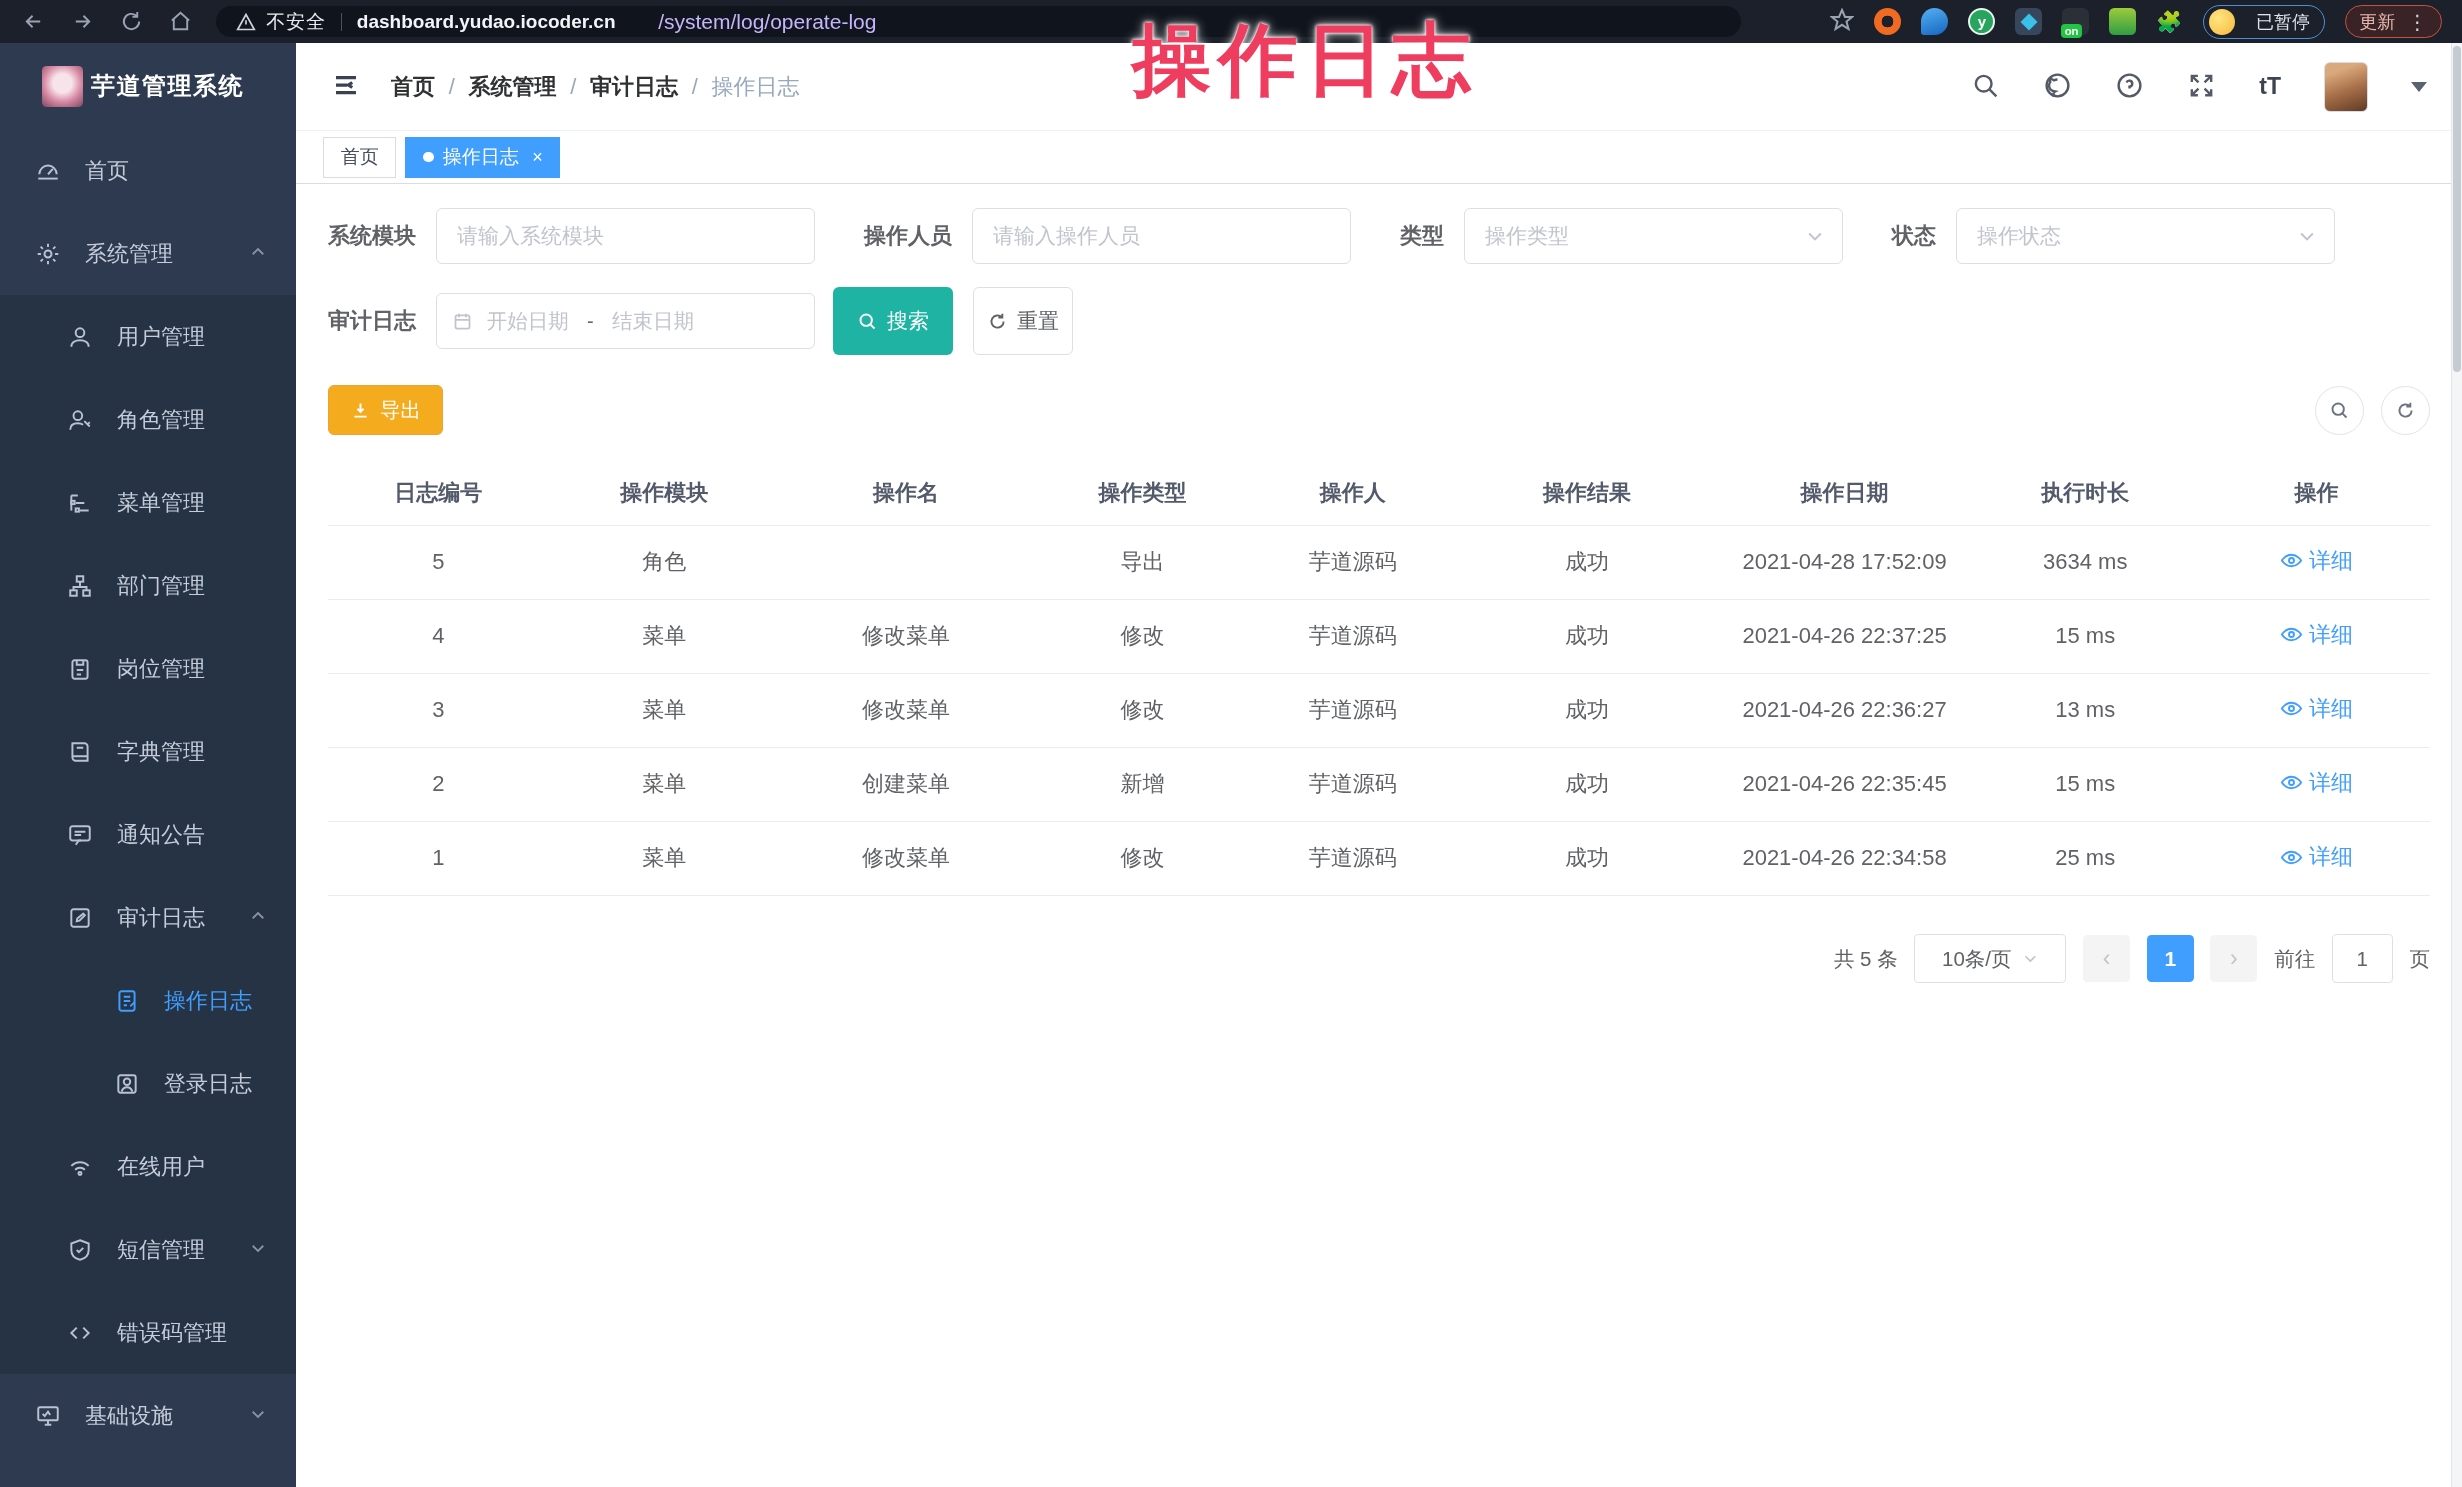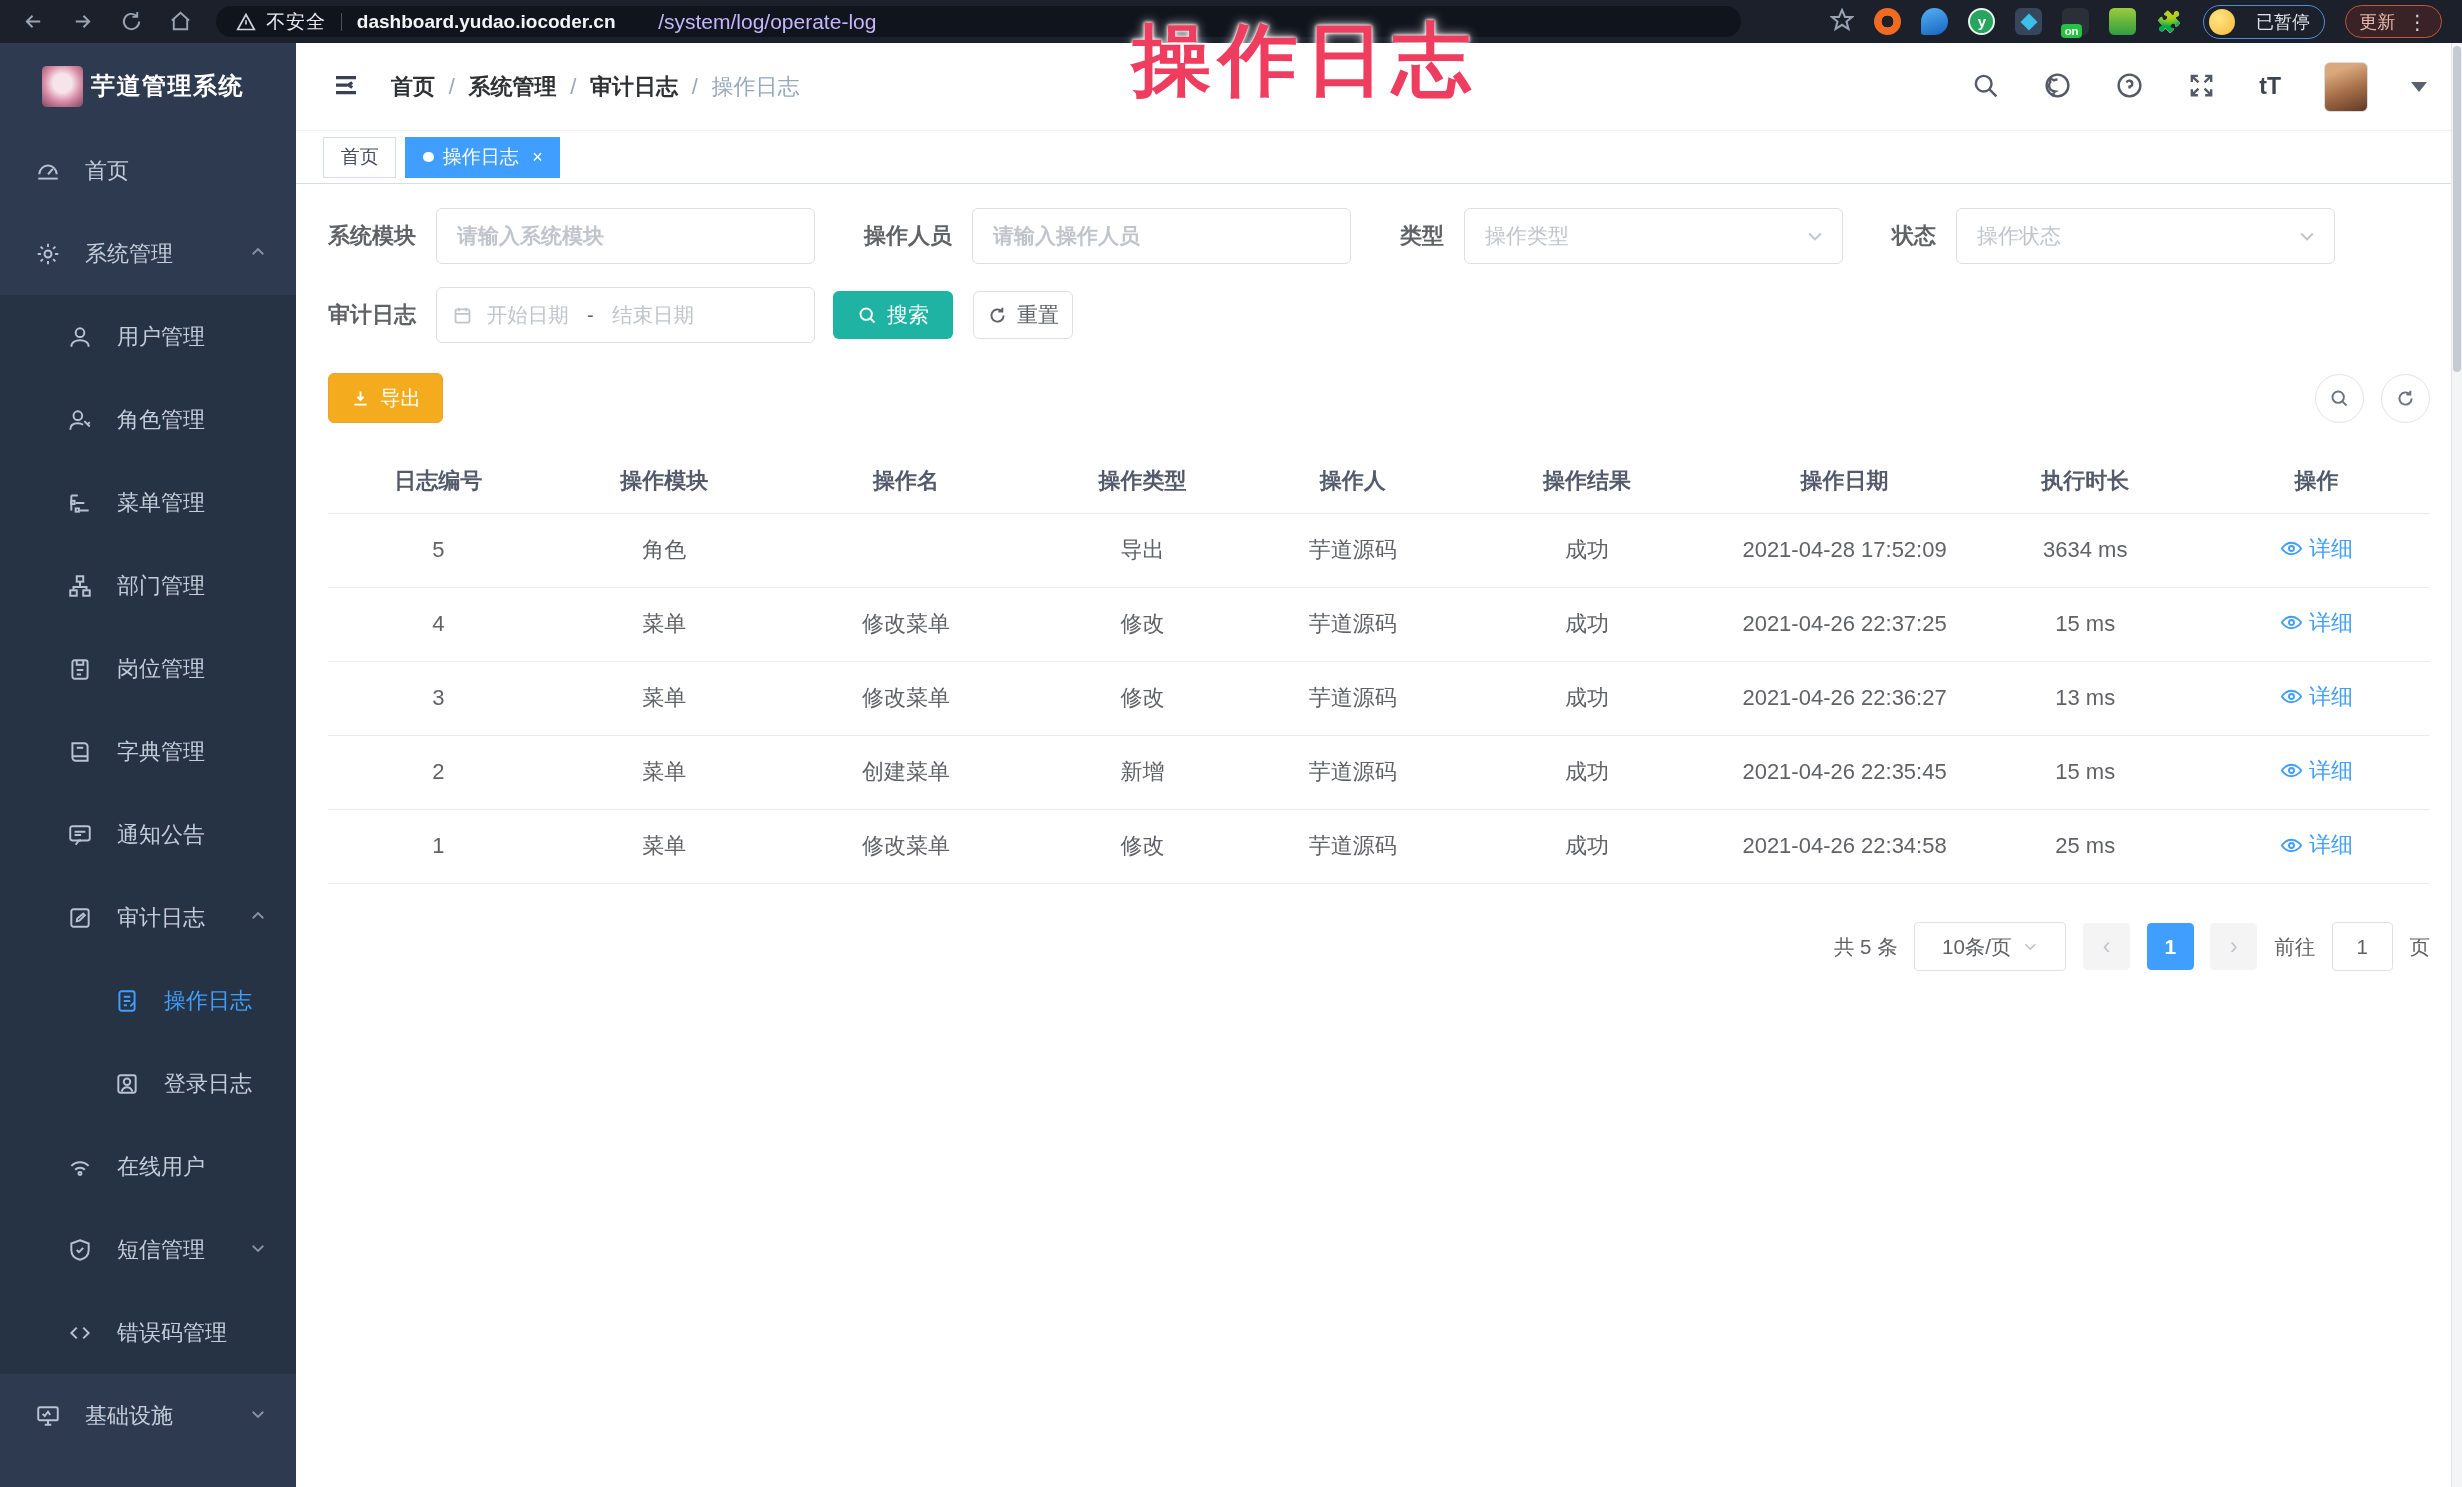--- a/index.html
+++ b/index.html
@@ -88,33 +88,33 @@
   .tag .dot { width:10.6px; height:10.6px; border-radius:50%; background:#fff; }
   .tag .x { font-size:18px; margin-left:4.6px; }
 
   
   .content { padding:24px 32px 0 32px; }
   .frow { display:flex; align-items:center; }
   .frow + .frow { margin-top:23px; }
   .flabel { font-size:22px; font-weight:700; color:#606266; margin-right:20px; white-space:nowrap; }
   .fgroup { display:flex; align-items:center; margin-right:49px; }
   .inp { width:379px; height:56px; border:0.8px solid #dcdfe6; border-radius:6px; background:#fff;
-    font-size:21px; color:#606266; padding:0 20px; outline:none;font-weight:bold; }
+    font-size:21px; color:#606266; padding:0 20px; outline:none; }
   .inp::placeholder { color:#c0c4cc; }
   .sel { width:379px; height:56px; border:0.8px solid #dcdfe6; border-radius:6px; background:#fff;
     display:flex; align-items:center; padding:0 20px; position:relative; }
   .sel .ph { font-size:21px; color:#c0c4cc; }
   .sel svg { width:20px; height:20px; stroke:#c0c4cc; stroke-width:2.4; fill:none;
     position:absolute; right:16.7px; }
   .datebox { width:379px; height:56px; border:0.8px solid #dcdfe6; border-radius:6px; background:#fff;
     display:flex; align-items:center; padding:0 15px; gap:13.7px; }
   .datebox svg { width:21px; height:21px; stroke:#c0c4cc; stroke-width:2; fill:none; }
   .datebox .ph { font-size:20.5px; color:#c0c4cc; }
   .datebox .rsep { font-size:20px; color:#606266; margin:0 4.6px; }
-  .btn { height:48px; display:flex; align-items:center; justify-content:center; gap:9px;
+  .btn { height:68px; display:flex; align-items:center; justify-content:center; gap:9px;
     border-radius:6px; font-size:21px; cursor:pointer; border:0.8px solid transparent; }
   .btn svg { width:21px; height:21px; stroke-width:2.2; fill:none; }
   .btn-search { width:120px; background:#1fb3a3; color:#fff; margin-left:18px; }
   .btn-search svg { stroke:#fff; }
   .btn-reset { width:100px; background:#fff; color:#606266; border-color:#dcdfe6; margin-left:20px; }
   .btn-reset svg { stroke:#606266; }
 
   .toolbar { margin-top:30px; display:flex; align-items:center; }
   .btn-export { width:115px; height:50px; background:#f5ab1e; border:0.8px solid #eea236;
     color:#fff; font-size:20.5px; }

